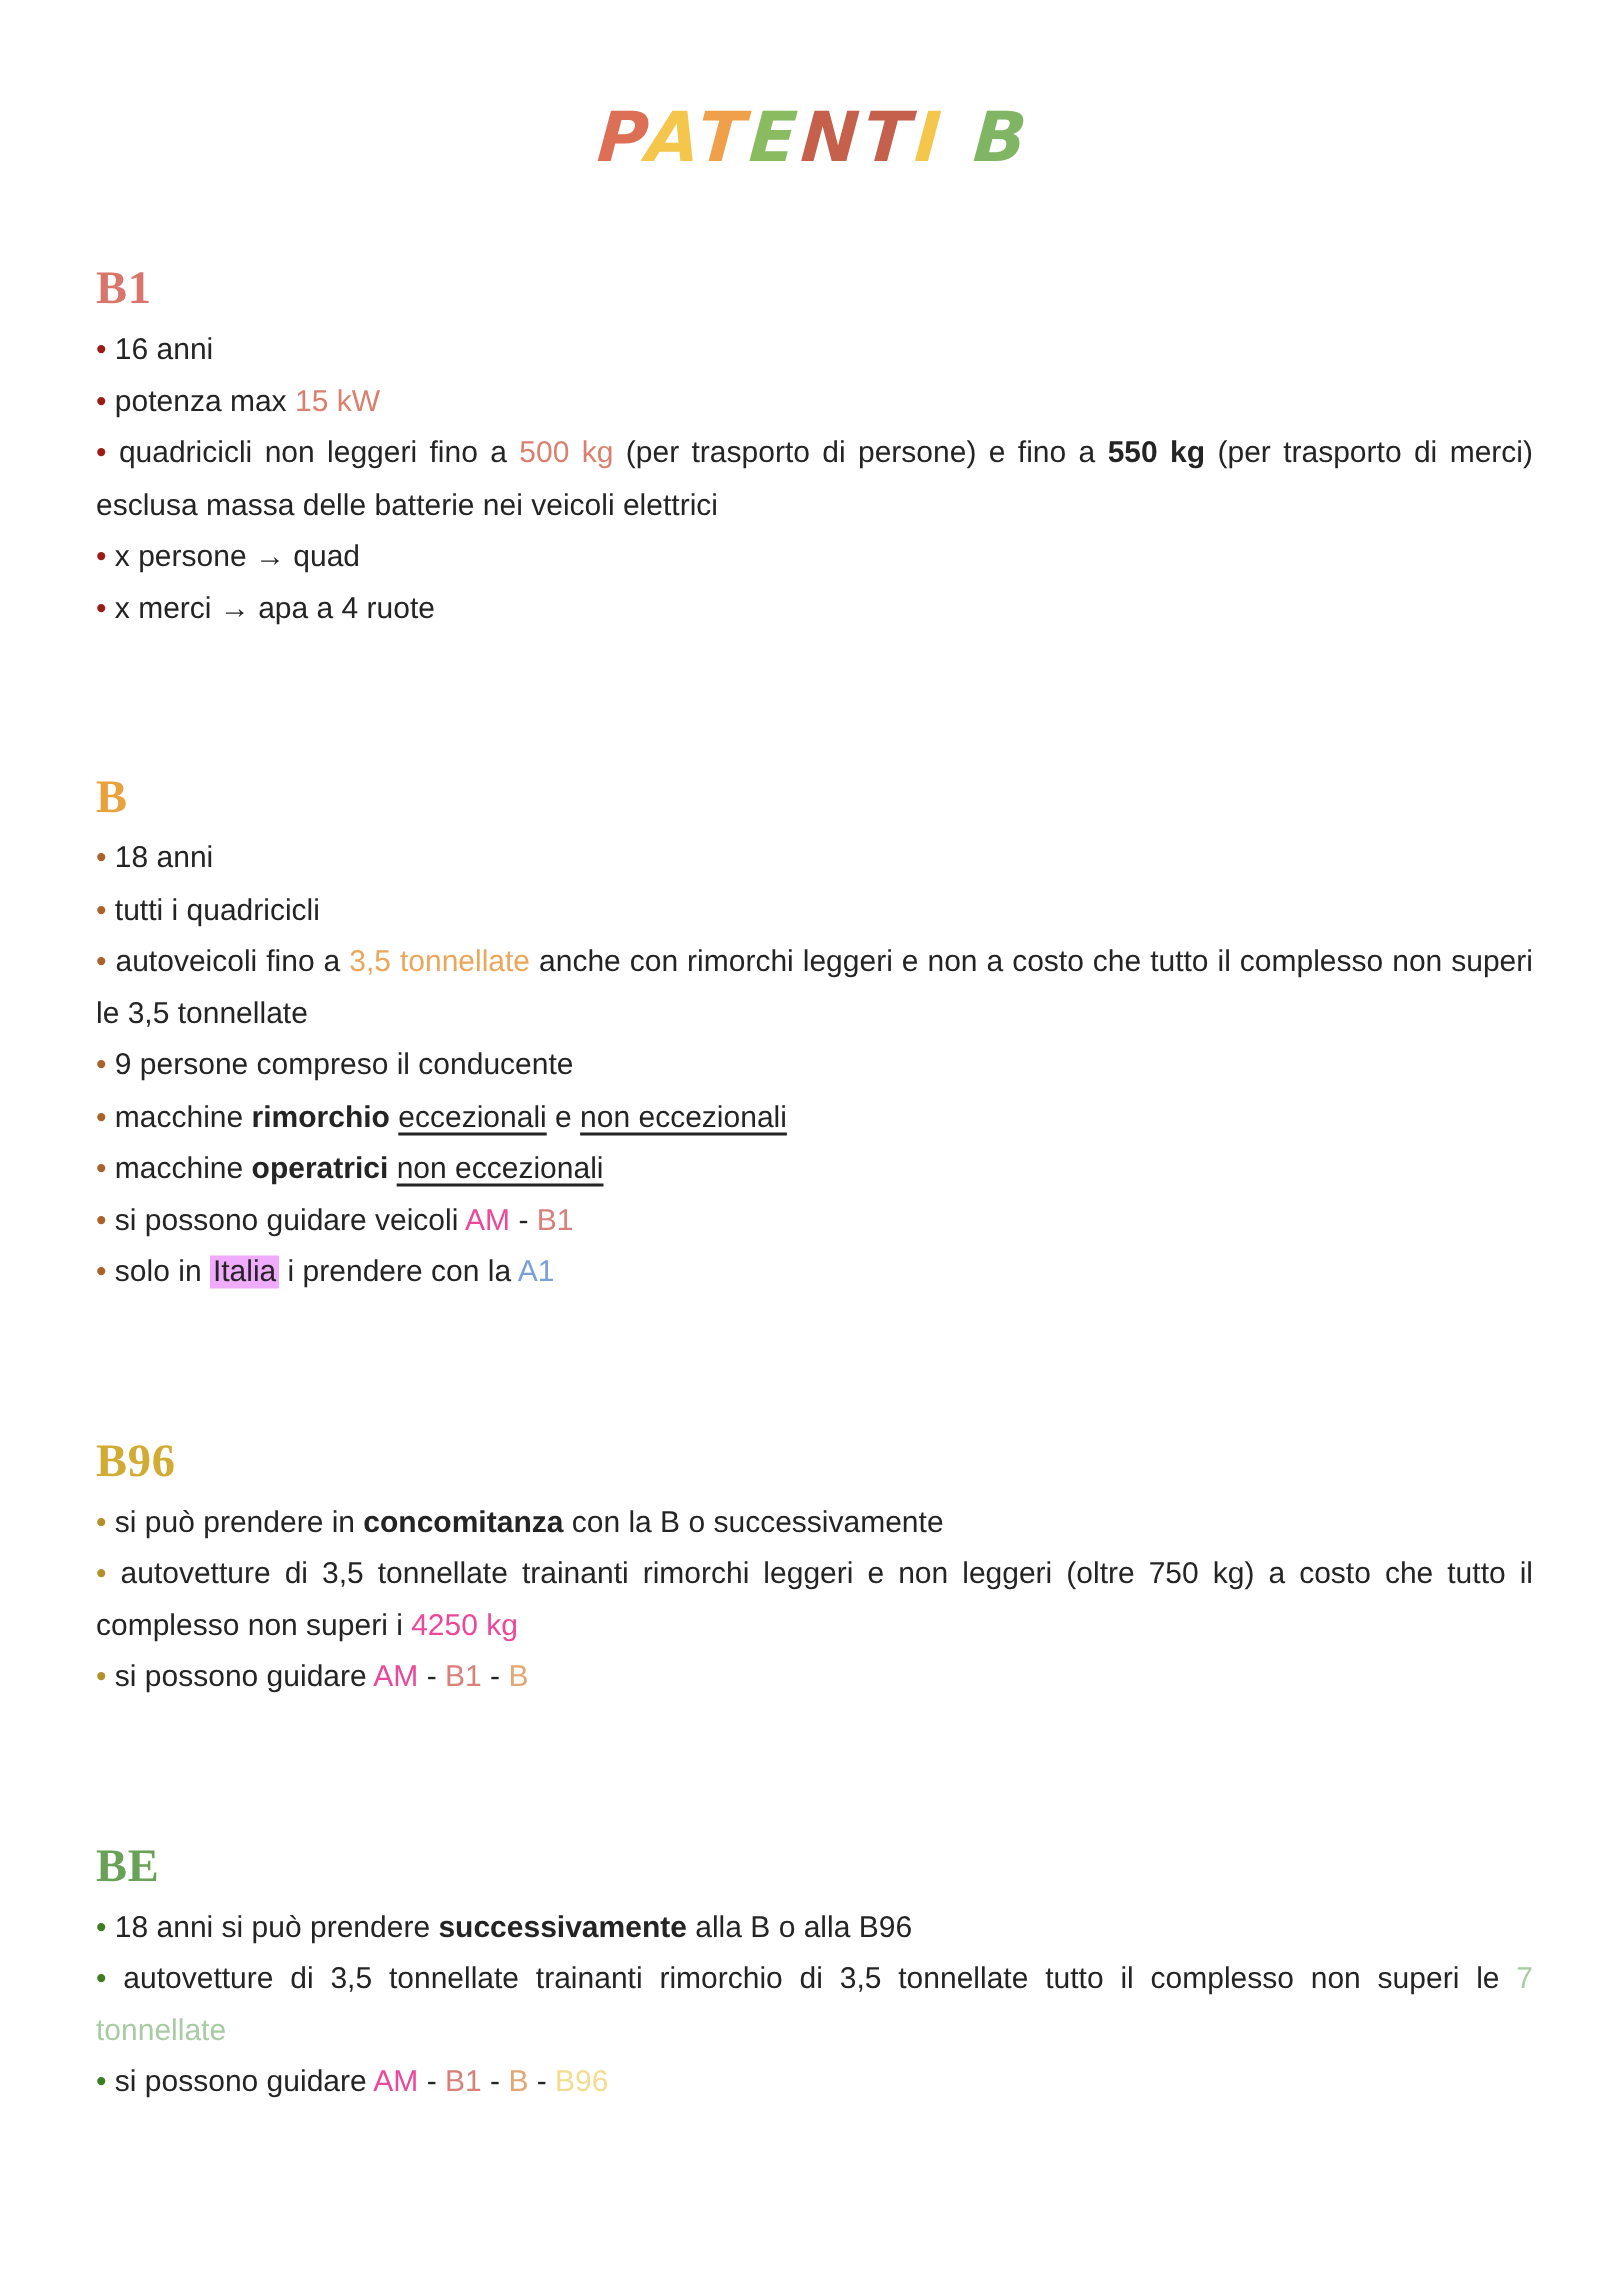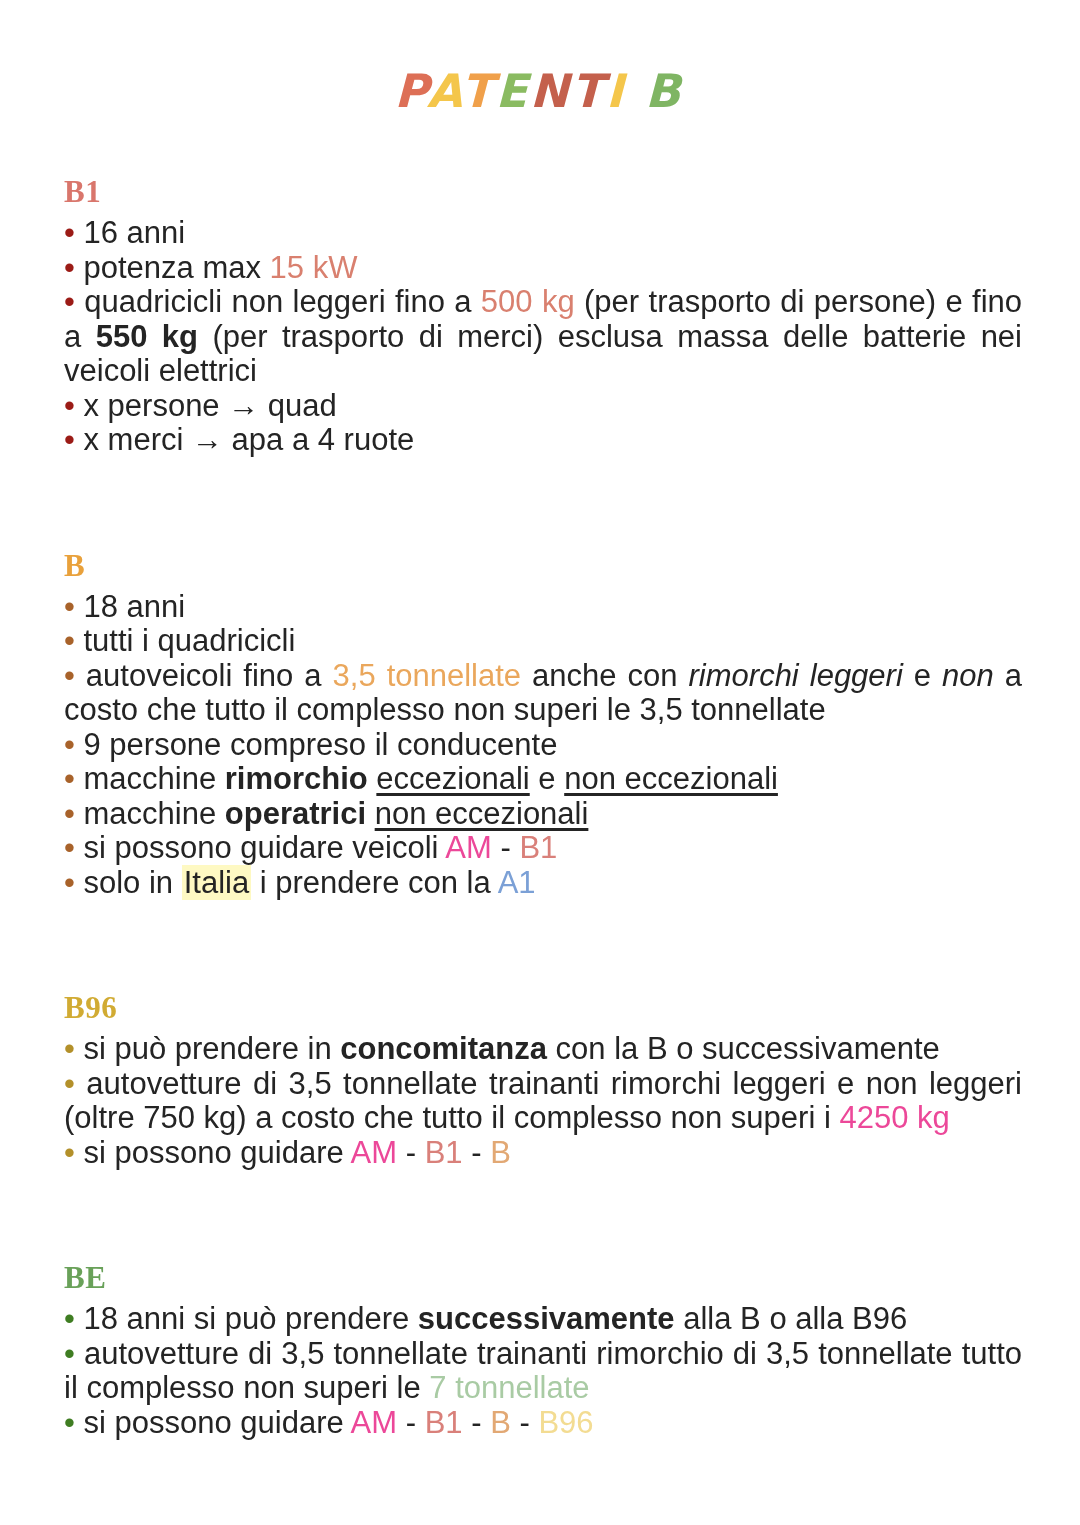--- a/index.html
+++ b/index.html
@@ -24,38 +24,38 @@
   section:last-child{margin-bottom:13px;}
   h2{
     font-family:"Liberation Serif","DejaVu Serif",serif;
     font-weight:700;
     font-size:31px;
     margin:0 0 6px 0;
     letter-spacing:.5px;
   }
   .item{
     margin:0;
-    font-size:31px;
+    font-size:20px;
     line-height:34.5px;
   }
   .justify{text-align:justify;}
   .bullet{font-weight:400;}
   
   .s-salmon{color:#d9806f;margin-top:22px;}
   .s-bold{font-weight:700;}
   .s-orange{color:#eaa75c;}
   .s-gold{color:#ec4899;}
   .s-lgreen{color:#a9cba4;}
   .s-am{color:#ec4899;}
   .s-b1{color:#d9807a;}
   .s-b{color:#e2a874;}
   .s-b96{color:#f3dc92;}
   .s-a1{color:#7ba0d6;}
-  .s-hl{background:#fef9c3;padding:0 2px;}
-  .s-italic{font-style:italic;margin-top:16px;}
+  .s-hl{background:#f0abfc;padding:0 2px;}
+  .s-italic{margin-top:16px;}
   .s-underline{text-decoration:underline;text-underline-offset:4px;}
 </style>
 </head>
 <body>
 
 <div class="page">
   <h1 class="title" id="title"><span style="color: rgb(221, 111, 86);">P</span><span style="color: rgb(244, 198, 75);">A</span><span style="color: rgb(240, 160, 74);">T</span><span style="color: rgb(138, 187, 97);">E</span><span style="color: rgb(196, 96, 76);">N</span><span style="color: rgb(196, 96, 76);">T</span><span style="color: rgb(244, 198, 75);">I</span><span> </span><span style="color: rgb(127, 181, 99);">B</span></h1>
   <div id="sections">
       <section>
         <h2 style="color: rgb(217, 118, 108);">B1</h2>

